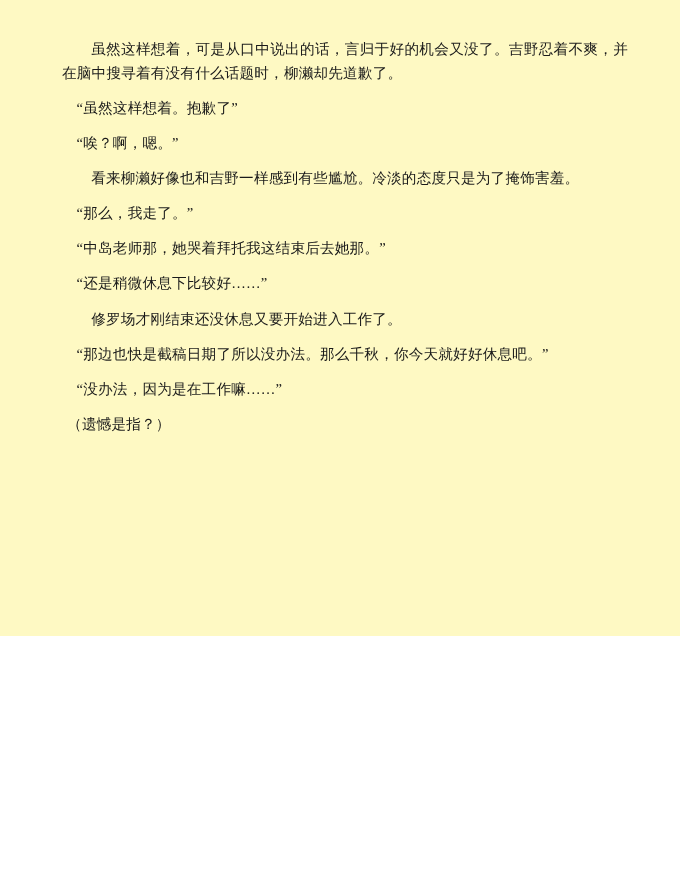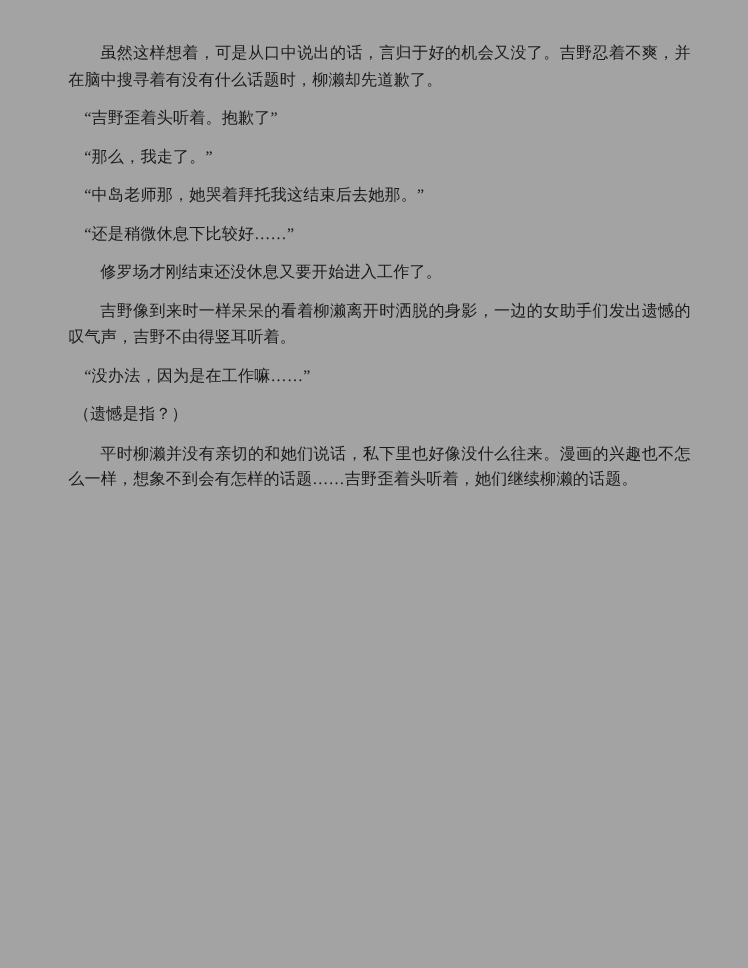--- a/index.html
+++ b/index.html
@@ -10,23 +10,23 @@
   body {
     width: 680px;
     height: 880px;
     font-family: "Liberation Serif", "DejaVu Serif", serif;
     color: #1a1a1a;
     overflow: hidden;
   }
   .page {
     box-sizing: border-box;
     width: 680px;
-    height: 880px;
+    height: 636px;
     padding: 38px 52px 30px 62px;
-    background: #a3a3a3;
+    background: #fef9c3;
   }
   .doc-body {
     font-size: 14.6px;
     line-height: 1.62;
     letter-spacing: 0.2px;
     text-align: justify;
     text-justify: inter-ideograph;
   }
   p.para {
     margin: 0 0 11.5px 0;
@@ -43,23 +43,24 @@
   p.last {
     margin-bottom: 0;
   }
 </style>
 </head>
 <body>
 
 <div class="page">
   <div class="doc-body">
     <p class="para indent">虽然这样想着，可是从口中说出的话，言归于好的机会又没了。吉野忍着不爽，并在脑中搜寻着有没有什么话题时，柳濑却先道歉了。</p>
-    <p class="para quote">“吉野歪着头听着。抱歉了”</p>
+    <p class="para quote">“虽然这样想着。抱歉了”</p>
+    <p class="para quote">“唉？啊，嗯。”</p>
+    <p class="para indent">看来柳濑好像也和吉野一样感到有些尴尬。冷淡的态度只是为了掩饰害羞。</p>
     <p class="para quote">“那么，我走了。”</p>
     <p class="para quote">“中岛老师那，她哭着拜托我这结束后去她那。”</p>
     <p class="para quote">“还是稍微休息下比较好……”</p>
     <p class="para indent">修罗场才刚结束还没休息又要开始进入工作了。</p>
-    <p class="para indent">吉野像到来时一样呆呆的看着柳濑离开时洒脱的身影，一边的女助手们发出遗憾的叹气声，吉野不由得竖耳听着。</p>
+    <p class="para quote">“那边也快是截稿日期了所以没办法。那么千秋，你今天就好好休息吧。”</p>
     <p class="para quote">“没办法，因为是在工作嘛……”</p>
     <p class="para note">（遗憾是指？）</p>
-    <p class="para indent last">平时柳濑并没有亲切的和她们说话，私下里也好像没什么往来。漫画的兴趣也不怎么一样，想象不到会有怎样的话题……吉野歪着头听着，她们继续柳濑的话题。</p>
   </div>
 </div>
 
 </body></html>

